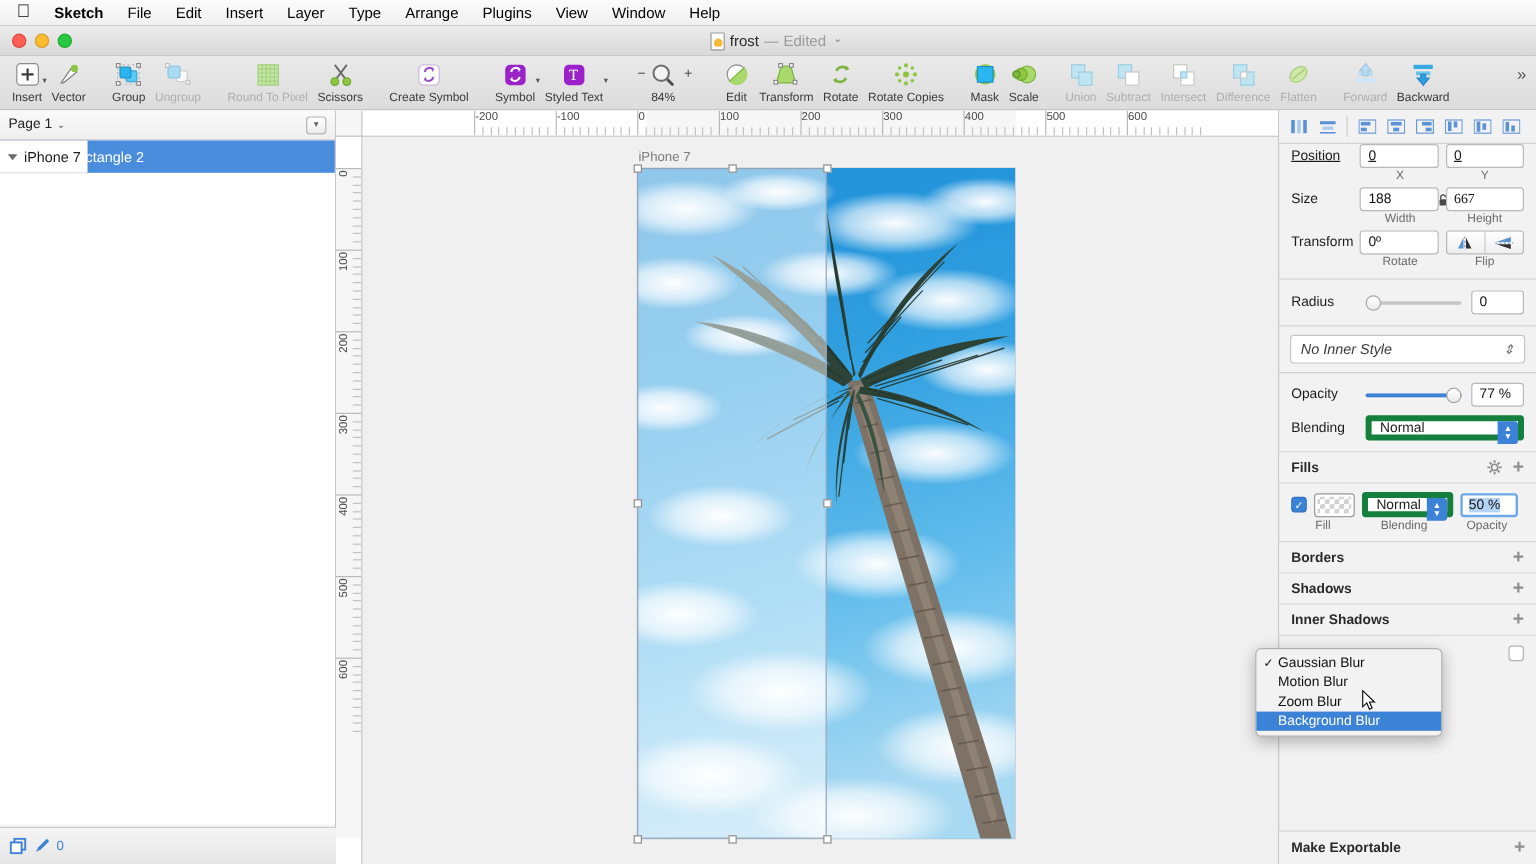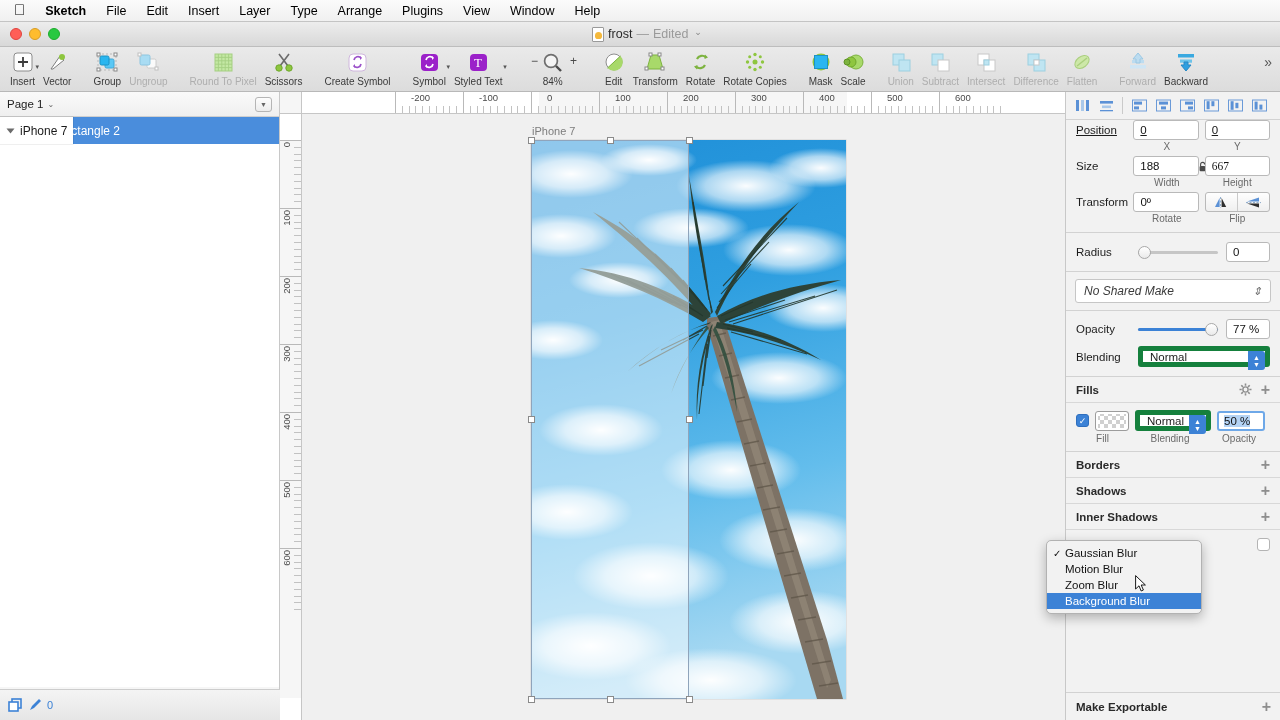--- a/index.html
+++ b/index.html
@@ -130,21 +130,21 @@
   }
   .ruler-v {
     position: absolute; top: 22px; left: 0; width: 22px; height: 606px;
     background: #f6f6f6; border-right: 1px solid #c6c6c6; overflow: hidden;
   }
   .ruler-corner {
     position: absolute; top: 0; left: 0; width: 22px; height: 22px;
     background: #f6f6f6; border-right: 1px solid #c6c6c6;
     border-bottom: 1px solid #c6c6c6; z-index: 3;
   }
-  .rh-lbl { position: absolute; top: 0; font-size: 9.5px; color: #4a4a4a; padding-left: 16px; }
+  .rh-lbl { position: absolute; top: 0; font-size: 9.5px; color: #4a4a4a; padding-left: 1px; }
   .rh-maj { position: absolute; top: 0; width: 1px; height: 21px; background: #b9b9b9; }
   .rh-min { position: absolute; top: 14px; width: 1px; height: 7px; background: #c2c2c2; }
   .rv-lbl {
     position: absolute; left: 1px; font-size: 9.5px; color: #4a4a4a;
     writing-mode: vertical-rl; transform: rotate(180deg); padding-top: 3px;
   }
   .rv-maj { position: absolute; left: 0; height: 1px; width: 21px; background: #b9b9b9; }
   .rv-min { position: absolute; left: 14px; height: 1px; width: 7px; background: #c2c2c2; }
   .ruler-hl { position: absolute; background: #fff; }
 
@@ -1066,21 +1066,21 @@
         <div class="slider-track">
             <div class="slider-knob" style="left:0px;"></div>
           </div>
       </div>
       <div class="inp" style="width:44px;">0</div>
     </div>
 
     <div class="sec-div" style="margin-top:9px;"></div>
 
     <div class="shared-style">
-      <span>No Shared Make</span>
+      <span>No Inner Style</span>
       <span style="color:#6a6a6a;font-size:11px;">⇕</span>
     </div>
 
     <div class="sec-div"></div>
 
     <div class="row" style="margin-top:8px; gap:8px;">
       <span class="row-lbl" style="width:54px">Opacity</span>
       <div style="flex:1;position:relative;height:13px;display:flex;align-items:center;">
         <div class="slider-track">
             <div class="slider-fill" style="width:100%"></div>

